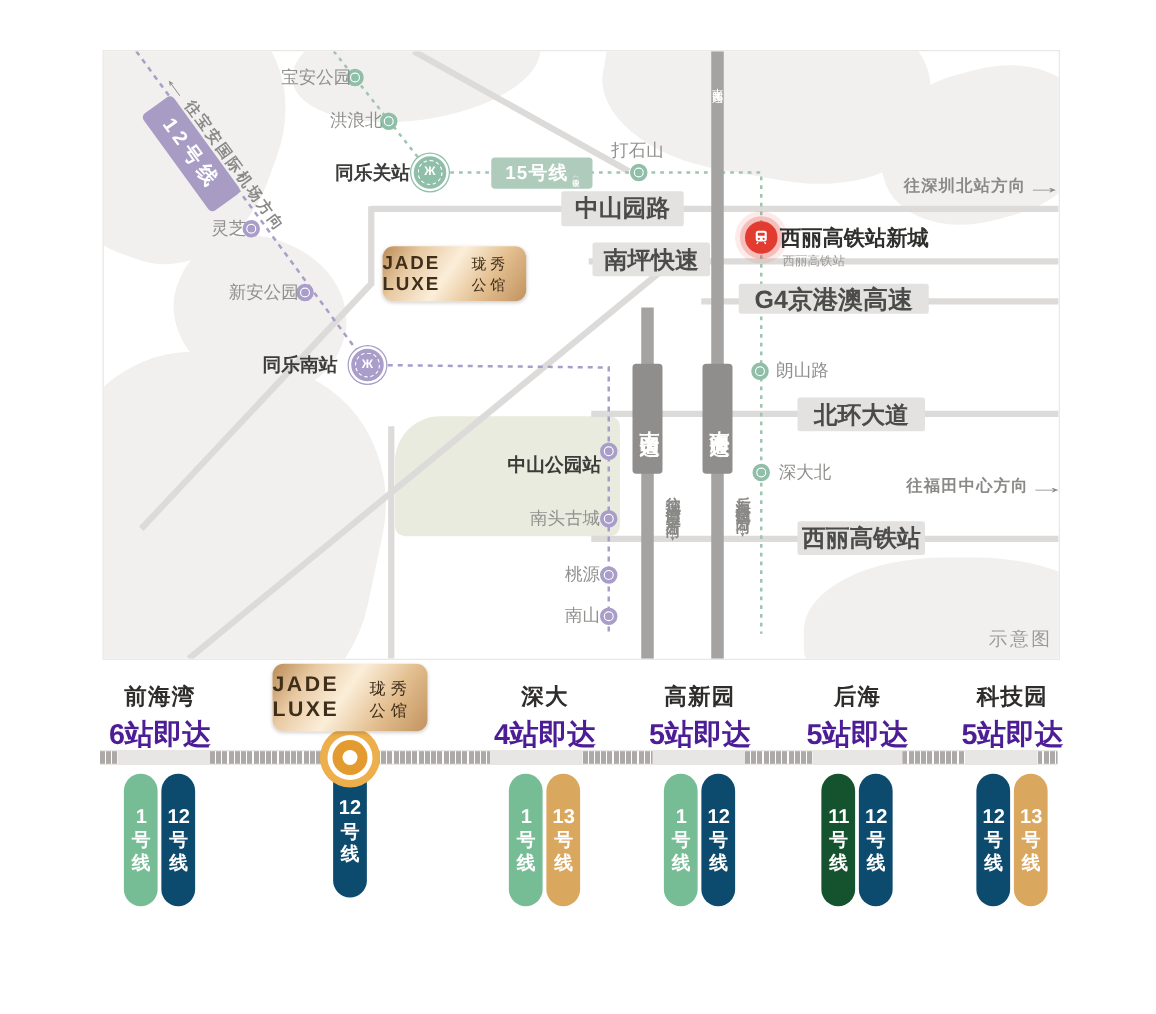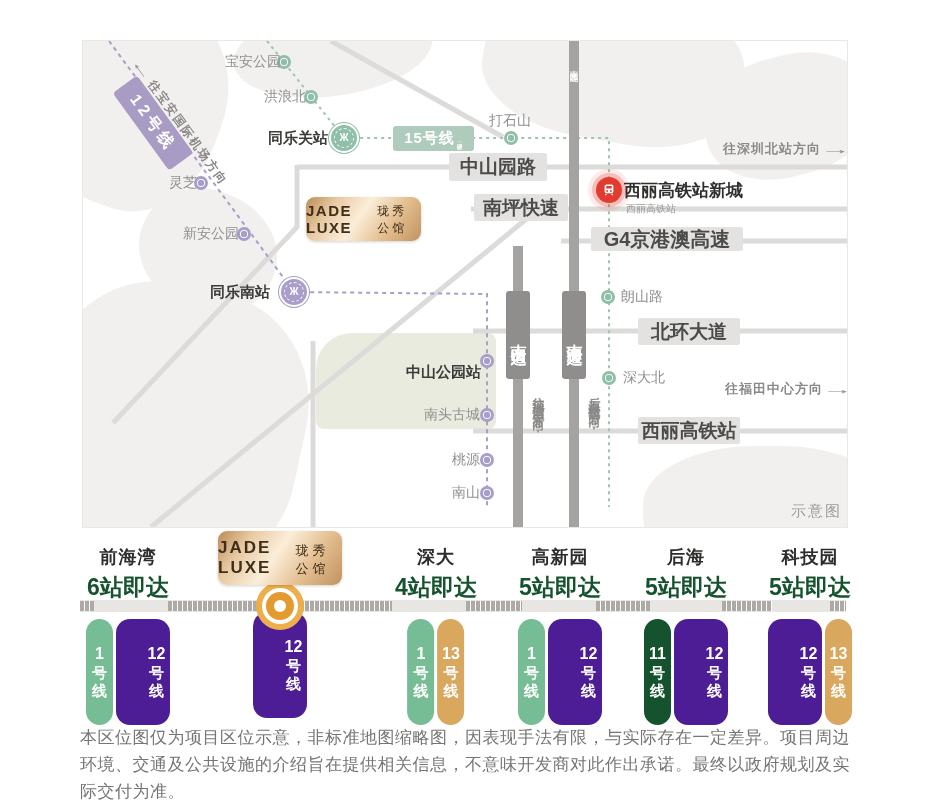--- a/index.html
+++ b/index.html
@@ -70,28 +70,28 @@
   .v-dir .arr{display:inline-block;transform:scaleY(1.7);font-size:13px;margin-top:6px;}
 
   .scheme-tag{position:absolute;left:708px;top:461px;font-size:15px;color:#9C9B99;letter-spacing:2px;z-index:5;}
 
   
   .bar{position:absolute;left:80px;top:600px;width:766px;height:12px;background:#E8E6E2;z-index:1;}
   .seg{position:absolute;top:601px;height:10px;z-index:2;
     background:repeating-linear-gradient(90deg,#ACA9A6 0 4px,#FDFDFB 4px 5px);}
   .col{position:absolute;top:545px;transform:translateX(-50%);display:flex;flex-direction:column;align-items:center;z-index:3;}
   .sname{font-size:18px;font-weight:bold;color:#2E2D2B;letter-spacing:1px;white-space:nowrap;}
-  .scount{font-size:23px;font-weight:bold;color:#14532d;margin-top:3px;white-space:nowrap;}
+  .scount{font-size:23px;font-weight:bold;color:#4c1d95;margin-top:3px;white-space:nowrap;}
   .pills{display:flex;gap:3px;margin-top:16px;}
   .pill{width:27px;height:106px;border-radius:14px;color:#fff;display:flex;flex-direction:column;
     align-items:center;justify-content:center;gap:3px;}
   .pill .n{font-size:16px;font-weight:bold;line-height:1;}
   .pill .c{font-size:15px;font-weight:bold;line-height:1;}
   .pill-green{background:#76BD96;}
-  .pill-purple{background:#4c1d95;padding-left:27px;}
+  .pill-purple{background:#0c4a6e;}
   .pill-gold{background:#DAA75F;}
   .pill-maroon{background:#14532d;}
 
   .strip-badge{position:absolute;left:280px;top:531px;width:124px;height:54px;transform:translateX(-50%);}
   .strip-badge .en{font-size:17px;font-weight:bold;letter-spacing:2px;}
   .strip-badge .cn{font-size:13px;letter-spacing:4px;margin-top:3px;}
   .jade-pill{position:absolute;left:280px;top:612px;transform:translateX(-50%);z-index:3;}
   .marker{position:absolute;left:280px;top:606px;width:48px;height:48px;transform:translate(-50%,-50%);z-index:4;}
   .marker .m1{position:absolute;inset:0;border-radius:50%;background:#EDAE4C;}
   .marker .m2{position:absolute;inset:6px;border-radius:50%;background:#fff;}
@@ -332,14 +332,13 @@
           </div>
         <div class="pill pill-gold">
             <span class="n">13</span>
             <span class="c">号</span>
             <span class="c">线</span>
           </div>
       </div>
     </div>
   </div>
 
-  <p class="disclaimer">本区位图仅为项目区位示意，非标准地图缩略图，因表现手法有限，与实际存在一定差异。项目周边环境、交通及公共设施的介绍旨在提供相关信息，不意味开发商对此作出承诺。最终以政府规划及实际交付为准。</p>
 </div>
 
 </body></html>

